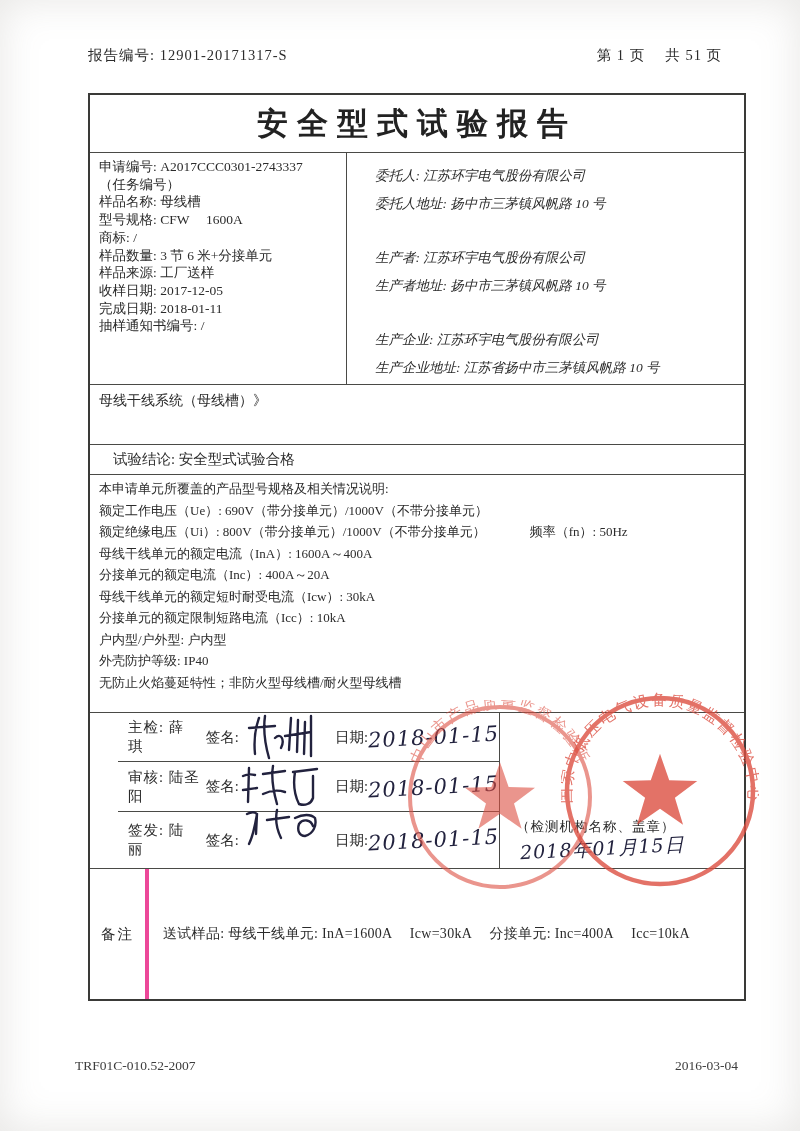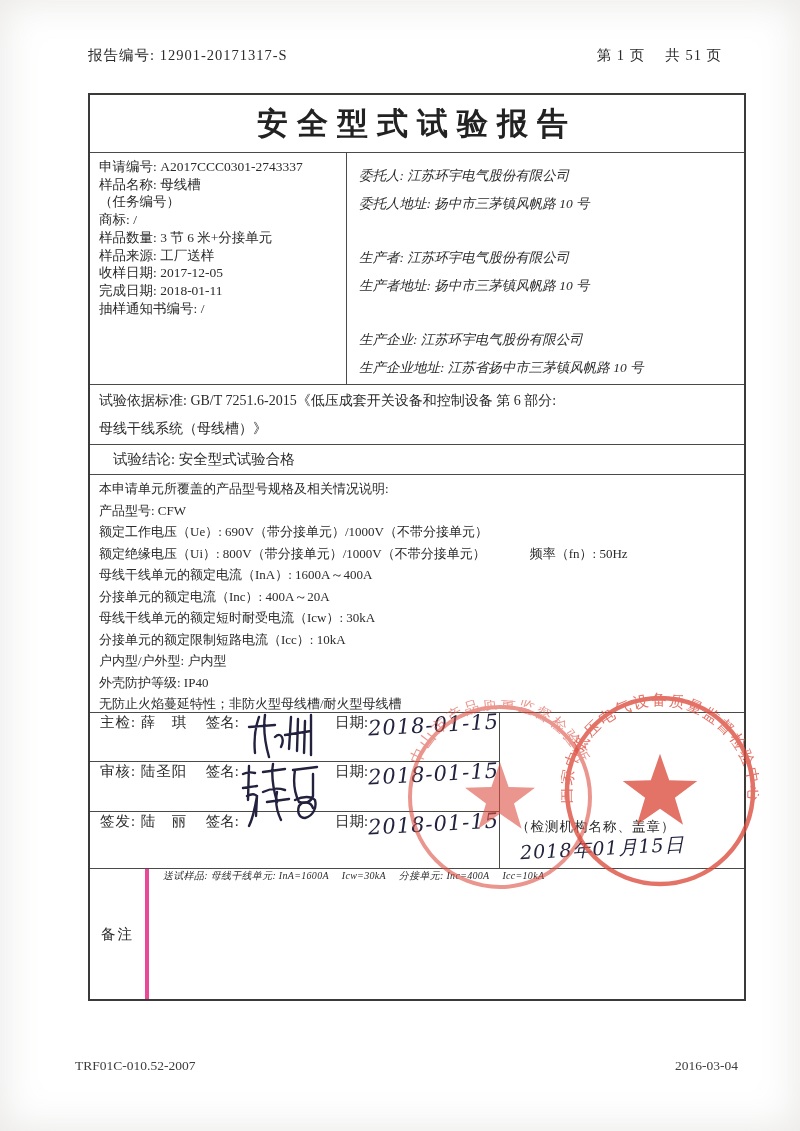--- a/index.html
+++ b/index.html
@@ -19,52 +19,52 @@
     display:flex; justify-content:space-between; font-size:14.5px; letter-spacing:1px; }
   
   .doc-table { position:absolute; left:88px; top:93px; width:658px;
     border:2px solid #3a3a38; background:transparent; }
   .row { border-top:1px solid #4a4a46; }
   .row:first-child { border-top:none; }
 
   .title-row { height:57px; display:flex; align-items:center; justify-content:center; }
   .title-row h1 { font-size:31px; font-weight:600; letter-spacing:9px; color:#222; }
 
-  .info-row { height:232px; display:flex; }
+  .info-row { height:232px; display:flex;gap:16px; }
   .info-left { width:257px; border-right:1px solid #4a4a46; padding:5px 6px 0 9px;
     font-size:13.5px; line-height:17.7px; }
   .info-left p { white-space:normal; }
   .info-right { flex:1; padding:9px 6px 0 12px; font-size:13.5px; line-height:28px; }
   .info-right .group { margin-bottom:26px;font-style:italic; }
 
   .standard-row { height:60px; padding:2px 10px 0 9px; font-size:14px; line-height:28px; }
   .conclusion-row { height:30px; padding-left:23px; font-size:14.5px; line-height:28px; }
 
   .coverage-row { height:238px; padding:3px 10px 0 9px; font-size:13px; }
   .coverage-row p { line-height:21.5px; height:21.5px; white-space:nowrap; }
   .freq { margin-left:44px; }
 
   .sign-section { height:156px; display:flex; position:relative; }
   .sign-left { width:410px; border-right:1px solid #4a4a46; }
-  .sign-row { position:relative; display:flex; align-items:flex-start; font-size:14.5px;
-    border-top:1px solid #4a4a46; }
+  .sign-row { position:relative; display:flex; align-items:center; font-size:14.5px;
+    border-top:1px solid #4a4a46;margin-left:28px; }
   .sign-row:first-child { border-top:none; }
   .sr-1 { height:48px; } .sr-2 { height:50px; } .sr-3 { height:57px; }
   .role { width:128px; padding-left:10px; letter-spacing:1px; }
   .lbl { white-space:nowrap; }
   .sig-svg { width:92px; height:46px; overflow:visible; margin:0 2px; flex:none; }
   .sign-right { flex:1; position:relative; }
   .agency-note { position:absolute; left:16px; bottom:32px; font-size:13.5px; letter-spacing:1px; }
   .agency-date { position:absolute; left:20px; bottom:6px; }
 
   .remark-row { height:131px; display:flex; }
   .remark-label { width:59px; border-right:4px solid #ec4899;
     display:flex; align-items:center; justify-content:center; font-size:14.5px; letter-spacing:2px; }
-  .remark-content { flex:1; display:flex; align-items:flex-start; padding-left:14px;
-    font-size:10px; letter-spacing:.3px;font-style:italic; }
+  .remark-content { flex:1; display:flex; align-items:center; padding-left:14px;
+    font-size:14px; letter-spacing:.3px; }
 
   .footer-row { position:absolute; left:75px; right:62px; top:1058px;
     display:flex; justify-content:space-between; font-size:13.5px; color:#3d3d3d;gap:20px; }
 
   
   .hand { font-family:"DejaVu Serif","Liberation Serif",serif; font-style:italic;
     color:#22223e; font-size:21px; letter-spacing:1px; white-space:nowrap;
     transform:rotate(-3deg); display:inline-block; }
   .hand-sm { font-size:19px; }
   .sig-stroke { stroke:#22223e; stroke-width:2.4; fill:none; stroke-linecap:round; }
@@ -88,22 +88,23 @@
 
   <div class="doc-table">
 
     <div class="row title-row">
       <h1>安全型式试验报告</h1>
     </div>
 
     <div class="row info-row">
       <div class="info-left">
         <p>申请编号: A2017CCC0301-2743337</p>
+        <p>（任务编号）</p>
         <p>样品名称: 母线槽</p>
-        <p>（任务编号）</p>
+        <p>型号规格: CFW　 1600A</p>
         <p>商标: /</p>
         <p>样品数量: 3 节 6 米+分接单元</p>
         <p>样品来源: 工厂送样</p>
         <p>收样日期: 2017-12-05</p>
         <p>完成日期: 2018-01-11</p>
         <p>抽样通知书编号: /</p>
       </div>
       <div class="info-right">
         <div class="group">
           <p>委托人: 江苏环宇电气股份有限公司</p>
@@ -114,31 +115,29 @@
           <p>生产者地址: 扬中市三茅镇风帆路 10 号</p>
         </div>
         <div class="group">
           <p>生产企业: 江苏环宇电气股份有限公司</p>
           <p>生产企业地址: 江苏省扬中市三茅镇风帆路 10 号</p>
         </div>
       </div>
     </div>
 
     <div class="row standard-row">
-      <p>试验依据标准: GB/T 7251.6-2015《低压成套开关设备和控制设备 第 6 部分:</p>
       <p>母线干线系统（母线槽）》</p>
     </div>
 
     <div class="row conclusion-row">
       <p>试验结论: 安全型式试验合格</p>
     </div>
 
     <div class="row coverage-row">
       <p>本申请单元所覆盖的产品型号规格及相关情况说明:</p>
-      <p>产品型号: CFW</p>
       <p>额定工作电压（Ue）: 690V（带分接单元）/1000V（不带分接单元）</p>
       <p><span>额定绝缘电压（Ui）: 800V（带分接单元）/1000V（不带分接单元）</span><span class="freq">频率（fn）: 50Hz</span></p>
       <p>母线干线单元的额定电流（InA）: 1600A～400A</p>
       <p>分接单元的额定电流（Inc）: 400A～20A</p>
       <p>母线干线单元的额定短时耐受电流（Icw）: 30kA</p>
       <p>分接单元的额定限制短路电流（Icc）: 10kA</p>
       <p>户内型/户外型:  户内型</p>
       <p>外壳防护等级: IP40</p>
       <p>无防止火焰蔓延特性；非防火型母线槽/耐火型母线槽</p>
     </div>

